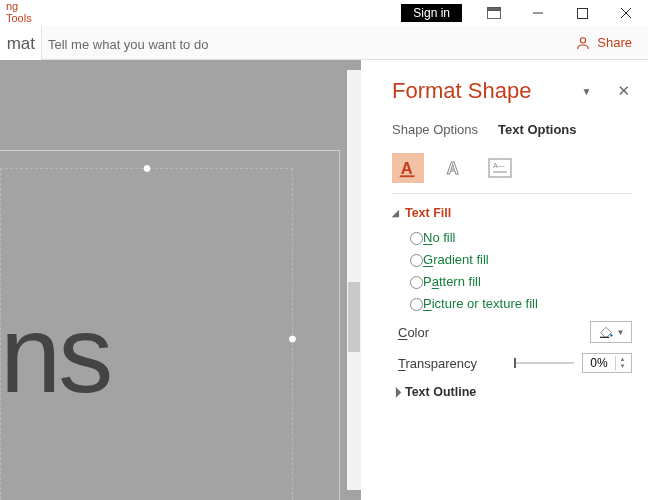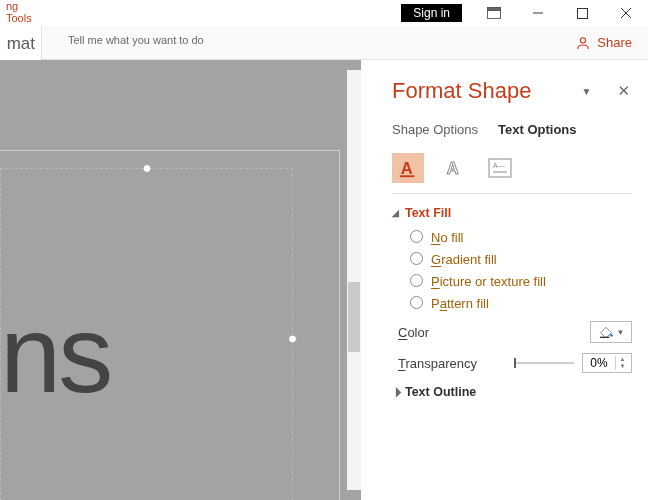--- a/index.html
+++ b/index.html
@@ -9,21 +9,21 @@
   .titlebar { position: absolute; top: 0; right: 0; height: 26px; display: flex; align-items: center; }
   .signin-btn { background: #000; color: #fff; font-size: 12px; padding: 2px 12px; margin-right: 10px; }
   .winctrl { width: 44px; height: 26px; display: flex; align-items: center; justify-content: center; color: #555; }
   .winctrl svg { stroke: currentColor; }
 
   
   .ribbon { position: absolute; top: 26px; left: 0; right: 0; height: 34px; display: flex; align-items: center; border-bottom: 1px solid #e1e1e1; background: #fafafa; }
   .tools-tab { position: absolute; top: 0; left: 0; }
   .tools-label { color: #c43e1c; font-size: 11px; padding: 0 0 0 6px; position: absolute; top: -26px; }
   .format-tab { background: #fff; color: #5a5a5a; padding: 8px 6px 8px 0; border-right: 1px solid #e1e1e1; width: 42px; font-size: 17px; text-align: right; }
-  .tellme { display: flex; align-items: flex-start; margin-left: 18px; color: #6a6a6a; font-size: 11px; gap: 20px; }
+  .tellme { display: flex; align-items: flex-end; margin-left: 18px; color: #6a6a6a; font-size: 13px; }
   .bulb { margin-right: 12px; width: 18px; height: 18px; }
   .share { position: absolute; right: 16px; display: flex; align-items: center; color: #c43e1c; font-size: 13px; }
   .share svg { margin-right: 6px; }
 
   
   .canvas-wrap { position: absolute; top: 60px; left: 0; width: 361px; bottom: 0; background: #a3a3a3; }
   .canvas-wrap .scrollbar { position: absolute; right: 0; top: 10px; bottom: 10px; width: 14px; background: #f3f3f3; }
   .canvas-wrap .scroll-up, .canvas-wrap .scroll-down { position: absolute; right: 0; width: 14px; height: 14px; background: #efefef; color: #888; text-align: center; font-size: 9px; line-height: 14px; }
   .canvas-wrap .scroll-up { top: 10px; }
   .canvas-wrap .scroll-thumb { position: absolute; right: 1px; width: 12px; height: 70px; top: 222px; background: #c9c9c9; }
@@ -44,21 +44,21 @@
   .pane-icons { margin-top: 14px; display: flex; gap: 14px; align-items: center; }
   .picon { width: 32px; height: 30px; display: flex; align-items: center; justify-content: center; }
   .picon.active { background: #f2c2a6; }
   .divider { margin-top: 10px; border-top: 1px solid #e3e3e3; }
 
   .section { margin-top: 12px; }
   .sec-head { display: flex; align-items: center; gap: 6px; font-weight: 600; color: #c43e1c; font-size: 12.5px; cursor: pointer; }
   .sec-head .tri { font-size: 9px; color: #6b6b6b; }
   .sec-head.collapsed { color: #303030; }
   .sec-body { margin: 10px 0 0 18px; }
-  .radio-row { display: flex; align-items: flex-start; gap: 8px; margin: 7px 0; font-size: 13px; color: #a16207; }
+  .radio-row { display: flex; align-items: flex-end; gap: 0; margin: 7px 0; font-size: 13px; color: #15803d; }
   .radio { width: 13px; height: 13px; border: 1px solid #8a8a8a; border-radius: 50%; display: inline-flex; align-items: center; justify-content: center; }
   .radio.sel::after { content: ""; width: 5px; height: 5px; background: #555; border-radius: 50%; }
   .u { text-decoration: underline; text-decoration-thickness: 1px; text-underline-offset: 2px;}
 
   .ctrl-row { display: flex; align-items: center; margin: 10px 0 0 6px; font-size: 13px; color: #404040; }
   .ctrl-row .label { width: 108px; }
   .color-btn { margin-left: auto; width: 42px; height: 22px; border: 1px solid #bcbcbc; display: flex; align-items: center; justify-content: center; gap: 3px; }
   .slider { flex: 1; height: 2px; background: #cfcfcf; position: relative; margin: 0 8px; }
   .slider .knob { position: absolute; left: 0; top: -4px; width: 2px; height: 10px; background: #606060; }
   .spin { width: 50px; height: 20px; border: 1px solid #bcbcbc; display: flex; align-items: center; }
@@ -171,25 +171,25 @@
       <div class="radio-row">
         <span class="radio"></span>
         <span><span class="u">N</span><span>o fill</span></span>
       </div>
       <div class="radio-row">
         <span class="radio"></span>
         <span><span class="u">G</span>radient fill</span>
       </div>
       <div class="radio-row">
         <span class="radio"></span>
+        <span>P<span class="u">a</span>ttern fill</span>
+      </div>
+      <div class="radio-row">
+        <span class="radio"></span>
         <span><span class="u">P</span>icture or texture fill</span>
-      </div>
-      <div class="radio-row">
-        <span class="radio"></span>
-        <span>P<span class="u">a</span>ttern fill</span>
       </div>
     </div>
 
     <div class="ctrl-row">
       <div class="label"><span class="u">C</span>olor</div>
       <div class="color-btn">
         <svg width="16" height="16" viewBox="0 0 24 24">
             <path d="M4 13l8-8 8 8-8 8z" fill="none" stroke="#555"></path>
             <circle cx="20" cy="17" r="2" fill="#2a7ab8"></circle>
             <rect x="3" y="19" width="14" height="2" fill="#333"></rect>

